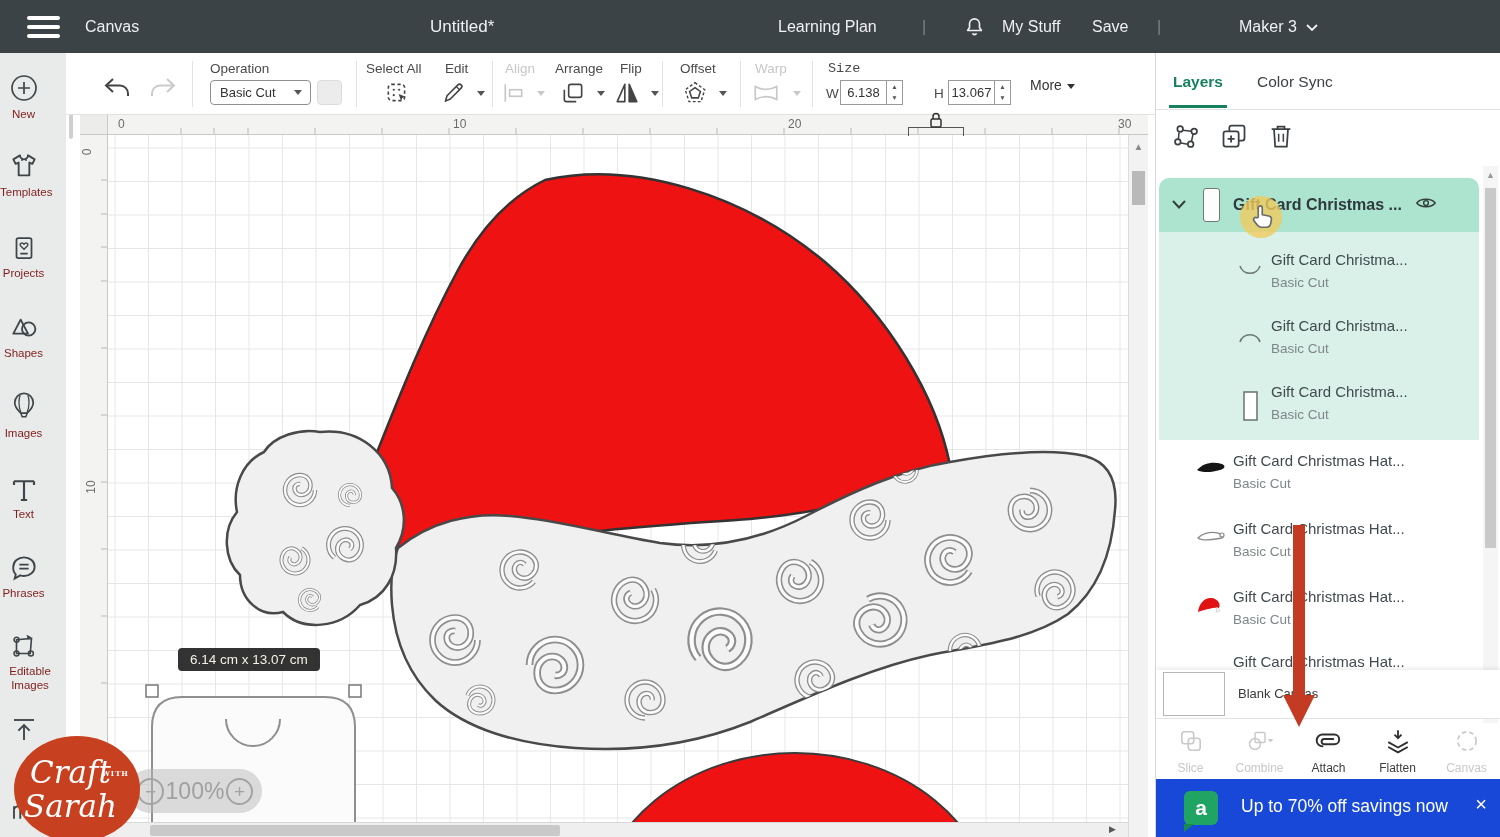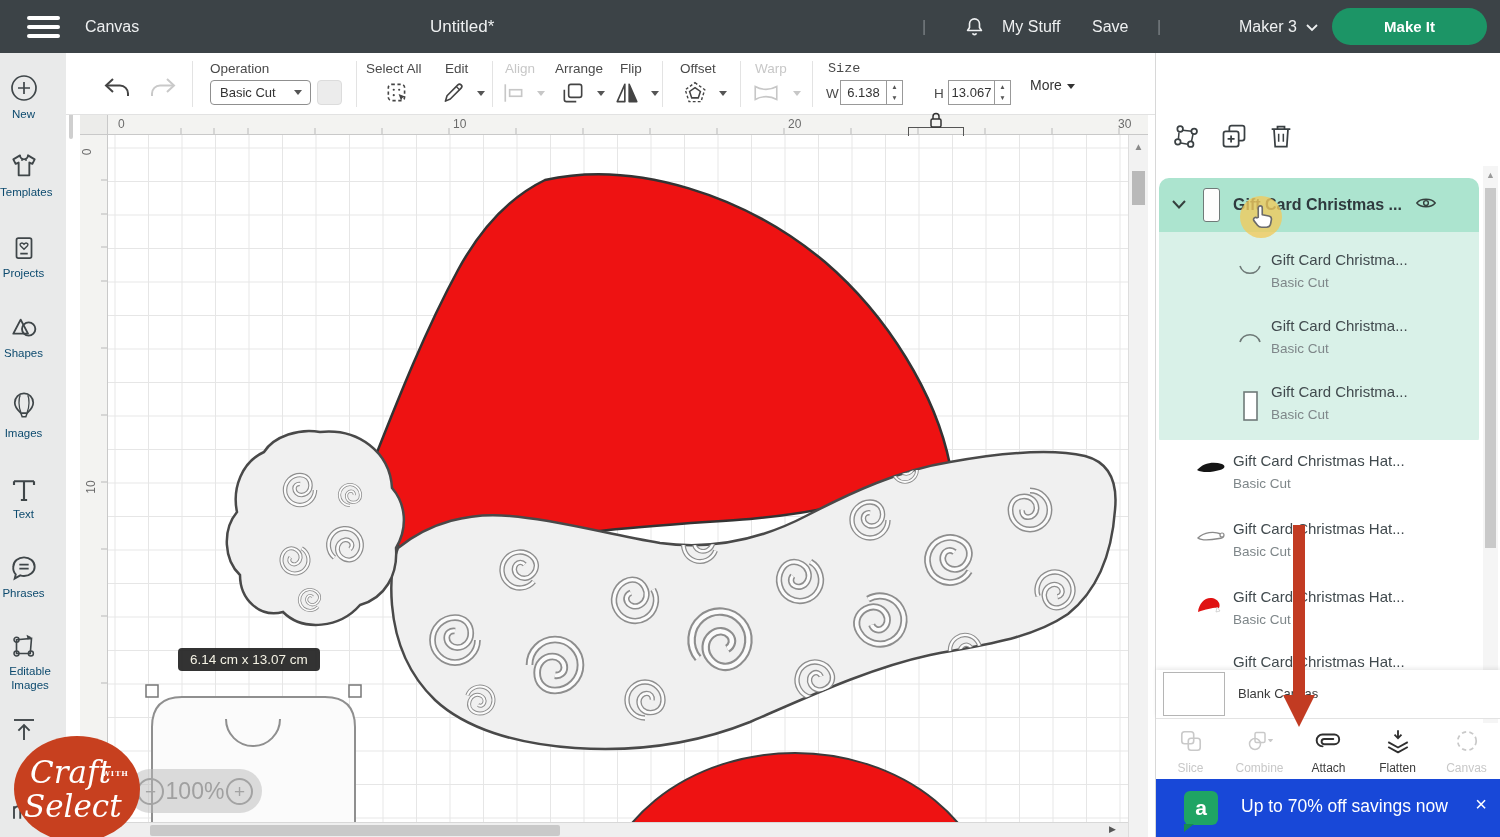--- a/index.html
+++ b/index.html
@@ -13,21 +13,21 @@
   #hamburger { position:absolute; left:27px; top:16px; width:33px; height:22px; cursor:pointer; }
   #hamburger span { display:block; height:3.5px; background:#fff; border-radius:2px; margin-bottom:5.5px; }
   .tb-text { position:absolute; top:0; height:53px; line-height:53px; font-size:16px; white-space:nowrap; }
   .tb-div { color:#7c8387; }
   #makeit { position:absolute; left:1332px; top:8px; width:155px; height:37px; background:#1c9566; border:none;
     border-radius:20px; color:#fff; font-size:15px; font-weight:bold; font-family:inherit; cursor:pointer; }
   .chev { display:inline-block; vertical-align:middle; margin-left:8px; }
 
   
   #sidebar { position:absolute; left:0; top:53px; width:66px; height:784px; background:#e9eaea; z-index:10; }
-  .sb-item { position:absolute; left:0; width:47px; text-align:center; color:#0c4a6e; cursor:pointer; }
+  .sb-item { position:absolute; left:0; width:47px; text-align:center; color:#7f1d1d; cursor:pointer; }
   .sb-item svg { display:block; margin:0 auto; }
   .sb-label { font-size:11.5px; line-height:14px; margin-top:3px; display:block; }
   #sb-scroll { position:absolute; left:69px; top:58px; width:4px; height:28px; background:#cfcfcf; border-radius:2px; }
 
   
   #toolbar { position:absolute; left:66px; top:53px; width:1089px; height:62px; background:#fff; border-bottom:1px solid #e2e2e2; z-index:20; }
   .tl-label { position:absolute; top:8px; font-size:13.5px; color:#4a4a4a; white-space:nowrap; }
   .tl-div { position:absolute; top:8px; width:1px; height:46px; background:#e3e3e3; }
   .tl-icon { position:absolute; top:27px; }
   .caret { display:inline-block; width:0; height:0; border-left:4.5px solid transparent; border-right:4.5px solid transparent; border-top:5.5px solid #555; vertical-align:middle; margin-left:5px; }
@@ -141,32 +141,32 @@
 <div id="app">
 
   <div id="topbar">
     <div id="hamburger">
         <span></span>
         <span></span>
         <span></span>
       </div>
     <div class="tb-text" style="left:85px;">Canvas</div>
     <div class="tb-text" style="left:430px;font-size:17px;">Untitled*</div>
+    <div class="tb-text" style="left:778px;">Learning Plan</div>
     <div class="tb-text tb-div" style="left:922px;">|</div>
     <svg class="abs" style="left:963px;top:15px;" width="23" height="23" viewBox="0 0 24 24">
       <path d="M12 4 a5.2 5.2 0 0 1 5.2 5.2 V13 l2 3.2 H4.8 L6.8 13 V9.2 A5.2 5.2 0 0 1 12 4 Z" fill="none" stroke="#eef0f1" stroke-width="1.7" stroke-linejoin="round"></path>
       <path d="M10 19 a2.1 2.1 0 0 0 4 0" fill="none" stroke="#eef0f1" stroke-width="1.7"></path>
     </svg>
     <div class="tb-text" style="left:1002px;">My Stuff</div>
     <div class="tb-text" style="left:1092px;">Save</div>
     <div class="tb-text tb-div" style="left:1157px;">|</div>
     <div class="tb-text" style="left:1191px;margin-left:48px;"><span>Maker 3</span><svg class="chev" width="14" height="9" viewBox="0 0 14 9">
           <path d="M2 2 L7 7 L12 2" fill="none" stroke="#eef0f1" stroke-width="1.8"></path>
         </svg></div>
-    <button id="makeit">Make It</button>
   </div>
 
   <div id="sidebar">
     <div class="sb-item" style="top:19px;">
       <svg width="32" height="32" viewBox="0 0 32 32">
           <circle cx="16" cy="16" r="12" fill="none" stroke="#3f4649" stroke-width="1.7"></circle>
           <path d="M16 10 v12 M10 16 h12" stroke="#3f4649" stroke-width="1.7"></path>
         </svg>
       <span class="sb-label">New</span>
     </div>
@@ -473,20 +473,24 @@
       <span class="arr">▲</span>
       <div class="thumb"></div>
     </div>
     <div id="scroll-h">
       <div class="thumb"></div>
       <span class="arr">▶</span>
     </div>
   </div>
 
   <div id="panel">
+    <div id="tabs">
+      <div class="tab" id="tab-layers">Layers</div>
+      <div class="tab" id="tab-colorsync">Color Sync</div>
+    </div>
     <div id="panel-tools">
       <svg class="ptool" style="left:16px;" width="28" height="28" viewBox="0 0 24 24">
           <circle cx="7" cy="6" r="2.4" fill="none" stroke="#3a4043" stroke-width="1.5"></circle>
           <circle cx="19" cy="8" r="2.4" fill="none" stroke="#3a4043" stroke-width="1.5"></circle>
           <circle cx="5" cy="17" r="2.4" fill="none" stroke="#3a4043" stroke-width="1.5"></circle>
           <circle cx="16" cy="19" r="2.4" fill="none" stroke="#3a4043" stroke-width="1.5"></circle>
           <path d="M9 7 L17 8 M6 9 L5.5 14.5 M7.5 18 L13.5 19 M18 10.5 L16.7 16.7" stroke="#3a4043" stroke-width="1.3"></path>
         </svg>
       <svg class="ptool" style="left:64px;" width="28" height="28" viewBox="0 0 24 24">
           <rect x="8" y="3" width="13" height="13" rx="2" fill="none" stroke="#3a4043" stroke-width="1.5"></rect>
@@ -627,16 +631,16 @@
   <div id="hand-cursor">
     <div class="halo"></div>
     <svg width="30" height="32" viewBox="0 0 24 24">
       <path d="M9 13 V5.5 a1.6 1.6 0 0 1 3.2 0 V11 l5.2 1 a2.6 2.6 0 0 1 2.1 3 l-.7 3.6 A3.4 3.4 0 0 1 15.5 21 h-3.8 a4.2 4.2 0 0 1 -3.3 -1.6 l-2.9 -3.7 a1.7 1.7 0 0 1 2.5 -2.2 Z" fill="#fff" stroke="#6b6b6b" stroke-width="1.3" stroke-linejoin="round"></path>
     </svg>
   </div>
 
   <div id="watermark">
     <span id="wm-craft">Craft</span>
     <span id="wm-with">with</span>
-    <span id="wm-sarah">Select</span>
+    <span id="wm-sarah">Sarah</span>
   </div>
 
 </div>
 
 </body></html>

